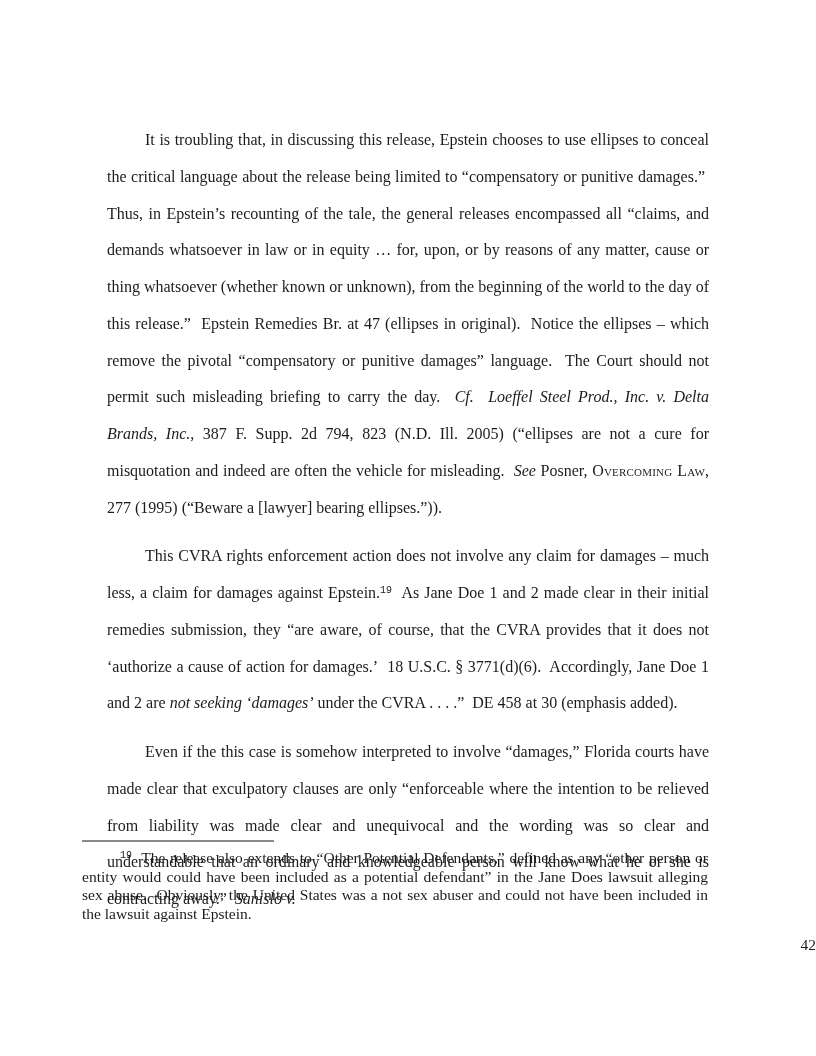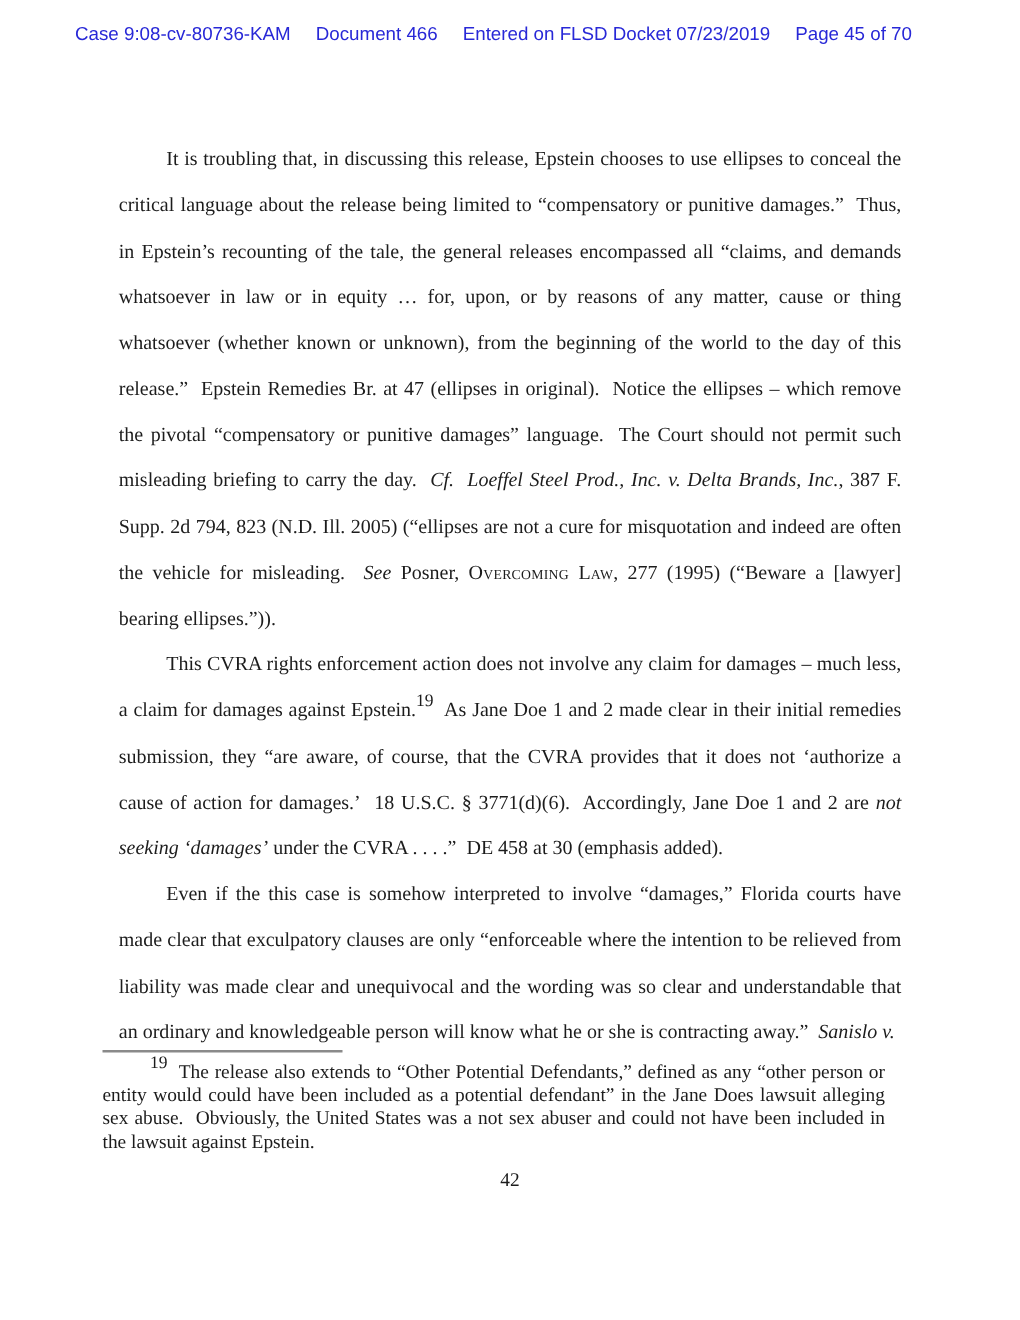--- a/index.html
+++ b/index.html
@@ -31,34 +31,35 @@
     white-space: nowrap;
   }
   
   .body-block {
     position: absolute;
     top: 110px;
     left: 95px;
     width: 626px;
   }
   .body-block p {
-    margin: 0;
+    margin: 12px;
     font-size: 16px;
     line-height: 36.75px;
     text-align: justify;
     text-indent: 38px;
   }
   .i { font-style: italic; }
   .sc { font-variant: small-caps; letter-spacing: 0.2px; }
   sup {
-    font-size: 14px;
+    font-size: 10px;
     vertical-align: baseline;
     position: relative;
     top: -0.55em;
     line-height: 0;
+    font-family: Liberation Mono, monospace;
   }
   
   .footnote-block {
     position: absolute;
     top: 840px;
     left: 82px;
     width: 626px;
   }
   .footnote-rule {
     width: 192px;
@@ -72,35 +73,29 @@
     line-height: 18.7px;
     text-align: justify;
     text-indent: 38px;
   }
   
   .page-number {
     position: absolute;
     top: 936px;
     left: 0;
     width: 100%;
-    text-align: center;
+    text-align: right;
     font-size: 15.5px;
   }
 </style>
 </head>
 <body>
 
 <div class="page">
 
-  <div class="docket-header">
-    <span>Case 9:08-cv-80736-KAM</span>
-    <span>Document 466</span>
-    <span>Entered on FLSD Docket 07/23/2019</span>
-    <span>Page 45 of 70</span>
-  </div>
 
   <div class="body-block">
     <p><span>It is troubling that, in discussing this release, Epstein chooses to use ellipses to conceal the critical language about the release being limited to “compensatory or punitive damages.”&nbsp; Thus, in Epstein’s recounting of the tale, the general releases encompassed all “claims, and demands whatsoever in law or in equity … for, upon, or by reasons of any matter, cause or thing whatsoever (whether known or unknown), from the beginning of the world to the day of this release.”&nbsp; Epstein Remedies Br. at 47 (ellipses in original).&nbsp; Notice the ellipses – which remove the pivotal “compensatory or punitive damages” language.&nbsp; The Court should not permit such misleading briefing to carry the day.&nbsp; </span><span class="i">Cf.&nbsp; Loeffel Steel Prod., Inc. v. Delta Brands, Inc.</span><span>, 387 F. Supp. 2d 794, 823 (N.D. Ill. 2005) (“ellipses are not a cure for misquotation and indeed are often the vehicle for misleading.&nbsp; </span><span class="i">See</span><span> Posner, </span><span class="sc">Overcoming Law</span><span>, 277 (1995) (“Beware a [lawyer] bearing ellipses.”)).</span></p>
     <p><span>This CVRA rights enforcement action does not involve any claim for damages – much less, a claim for damages against Epstein.</span><sup>19</sup><span>&nbsp; As Jane Doe 1 and 2 made clear in their initial remedies submission, they “are aware, of course, that the CVRA provides that it does not ‘authorize a cause of action for damages.’&nbsp; 18 U.S.C. § 3771(d)(6).&nbsp; Accordingly, Jane Doe 1 and 2 are </span><span class="i">not seeking ‘damages’</span><span> under the CVRA .&nbsp;.&nbsp;.&nbsp;.”&nbsp; DE 458 at 30 (emphasis added).</span></p>
     <p><span>Even if the this case is somehow interpreted to involve “damages,” Florida courts have made clear that exculpatory clauses are only “enforceable where the intention to be relieved from liability was made clear and unequivocal and the wording was so clear and understandable that an ordinary and knowledgeable person will know what he or she is contracting away.”&nbsp; </span><span class="i">Sanislo v.</span></p>
   </div>
 
   <div class="footnote-block">
     <div class="footnote-rule"></div>
     <p class="footnote-text"><sup>19</sup><span>&nbsp; The release also extends to “Other Potential Defendants,” defined as any “other person or entity would could have been included as a potential defendant” in the Jane Does lawsuit alleging sex abuse.&nbsp; Obviously, the United States was a not sex abuser and could not have been included in the lawsuit against Epstein.</span></p>

